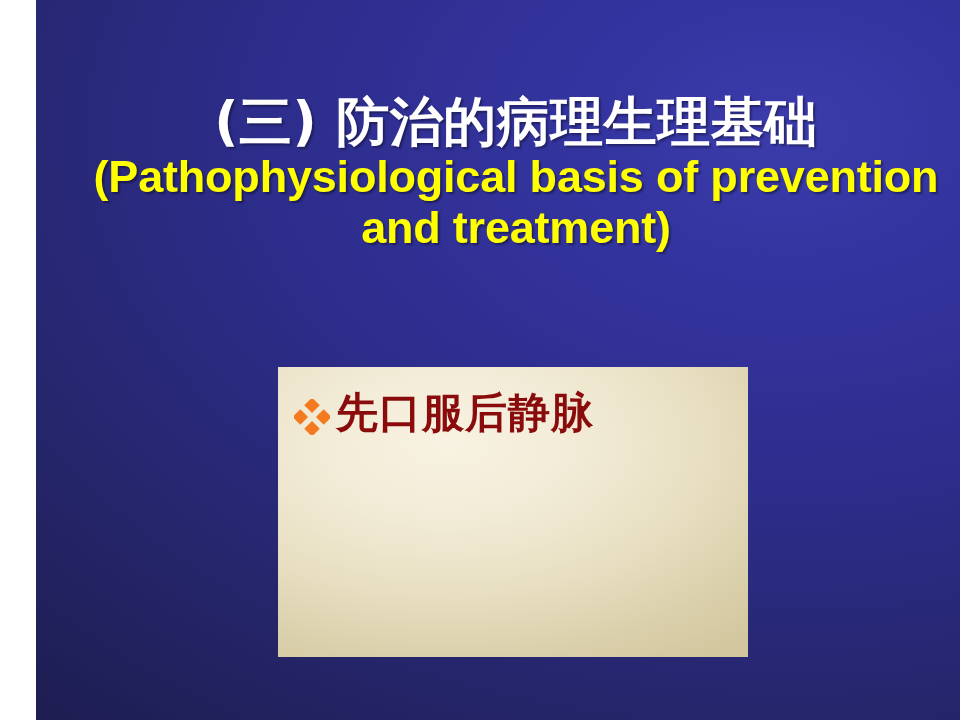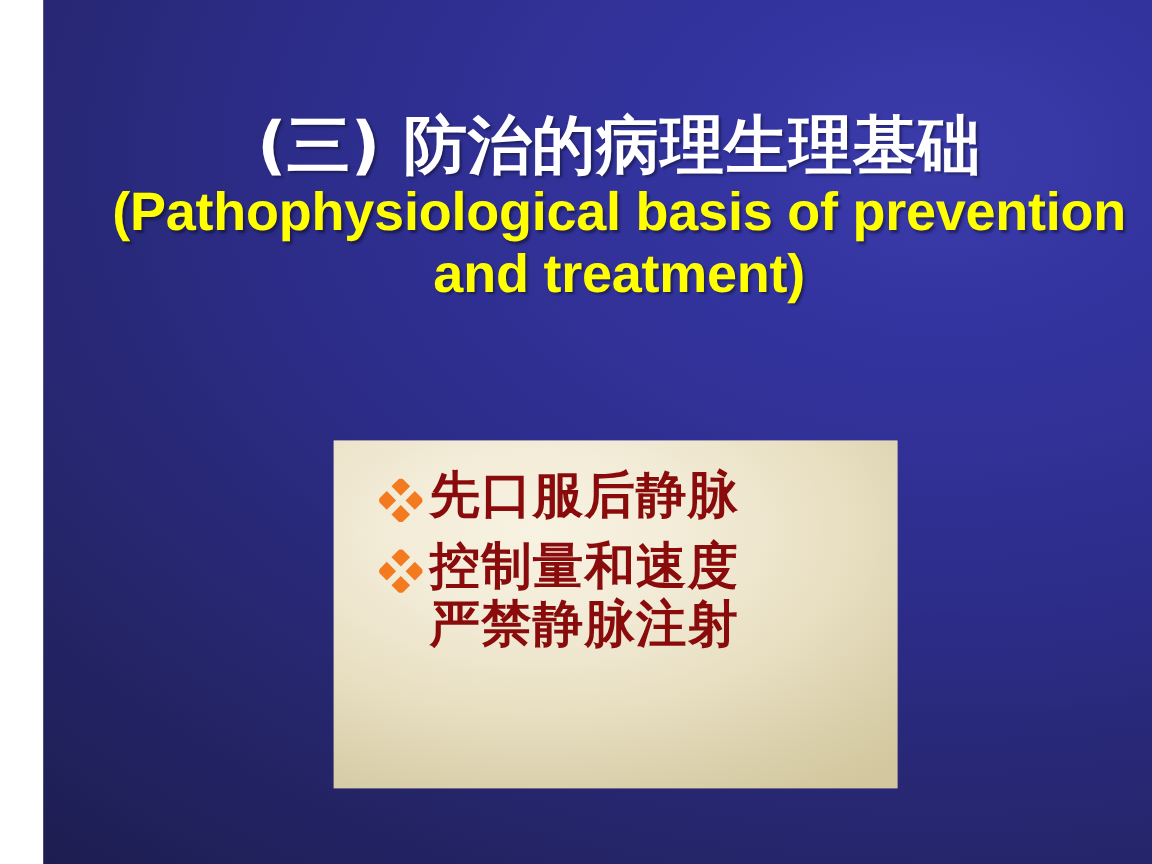--- a/index.html
+++ b/index.html
@@ -68,21 +68,21 @@
     width: 470px;
     height: 290px;
     background:
       radial-gradient(ellipse 95% 90% at 36% 26%,
         #F8F2E2 0%,
         #F3ECD8 26%,
         #E8DFC2 58%,
         #D9CFAA 84%,
         #D2C79E 100%);
     box-sizing: border-box;
-    padding: 22px 14px 14px 32px;
+    padding: 22px 14px 14px 10px;
   }
 
   .bullet-row {
     display: flex;
     align-items: flex-start;
     margin-bottom: 12px;
   }
   .bullet-row:last-child { margin-bottom: 0; }
 
   .bullet-marker {
@@ -131,29 +131,15 @@
             <rect x="0.8" y="12.5" width="11" height="11" transform="rotate(45 6.3 18)"></rect>
             <rect x="24.2" y="12.5" width="11" height="11" transform="rotate(45 29.7 18)"></rect>
             <rect x="12.5" y="24.2" width="11" height="11" transform="rotate(45 18 29.7)"></rect>
           </g>
         </svg>
       </span>
       <span class="bullet-text">先口服后静脉</span>
     </div>
 
 
-    <div class="bullet-row" id="bullet-row-3">
-      <span class="bullet-marker">
-        <svg width="36" height="36" viewBox="0 0 36 36" aria-hidden="true">
-          <g fill="#F47A20">
-            <rect x="12.5" y="0.8" width="11" height="11" transform="rotate(45 18 6.3)"></rect>
-            <rect x="0.8" y="12.5" width="11" height="11" transform="rotate(45 6.3 18)"></rect>
-            <rect x="24.2" y="12.5" width="11" height="11" transform="rotate(45 29.7 18)"></rect>
-            <rect x="12.5" y="24.2" width="11" height="11" transform="rotate(45 18 29.7)"></rect>
-          </g>
-        </svg>
-      </span>
-      <span class="bullet-text">控制量和速度
-严禁静脉注射</span>
-    </div>
 
   </div>
 </div>
 
 </body></html>

